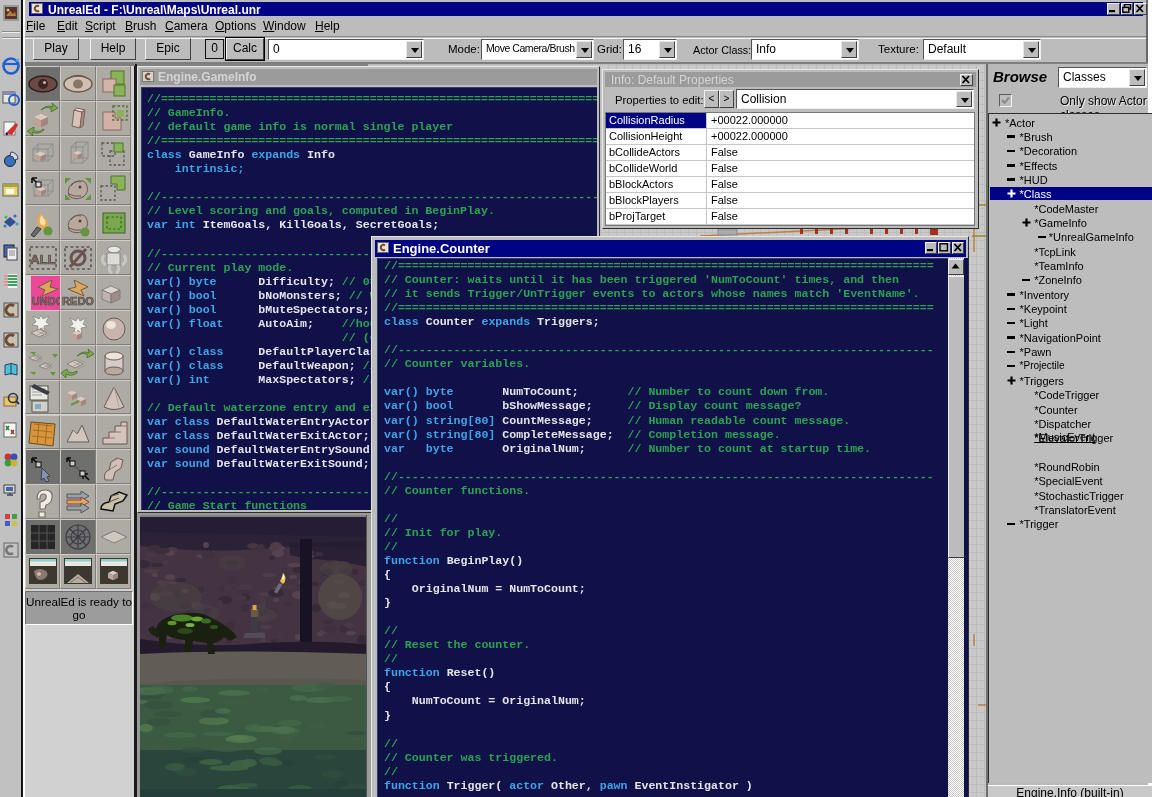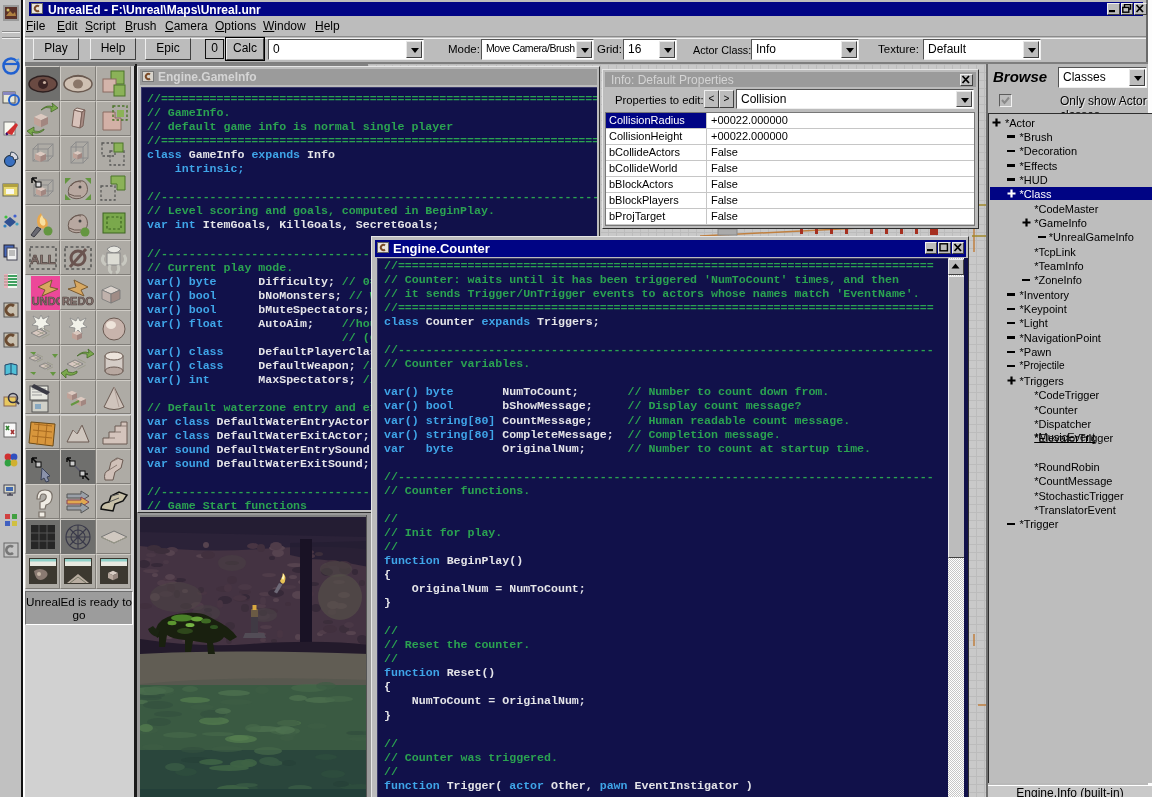--- a/index.html
+++ b/index.html
@@ -605,21 +605,21 @@
       <path d="M4.5 0.5 V8.5 M0.5 4.5 H8.5" stroke="#000" stroke-width="2.2"></path>
     </svg>
   </div>
 <div class="ab" style="left:1019.6px;top:374.8px;font-size:11px;color:#000;white-space:nowrap;">*Triggers</div>
 <div class="ab" style="left:1034.2px;top:389.1px;font-size:11px;color:#000;white-space:nowrap;">*CodeTrigger</div>
 <div class="ab" style="left:1034.2px;top:403.5px;font-size:11px;color:#000;white-space:nowrap;">*Counter</div>
 <div class="ab" style="left:1034.2px;top:417.8px;font-size:11px;color:#000;white-space:nowrap;">*Dispatcher</div>
 <div class="ab" style="left:1034.2px;top:432.2px;font-size:11px;color:#000;white-space:nowrap;">*ElevatorTrigger</div>
 <div class="ab" style="left:1034.2px;top:431px;font-size:11px;color:#000;white-space:nowrap;text-decoration:underline;">*MusicEvent</div>
 <div class="ab" style="left:1034.2px;top:460.9px;font-size:11px;color:#000;white-space:nowrap;">*RoundRobin</div>
-<div class="ab" style="left:1034.2px;top:475.2px;font-size:11px;color:#000;white-space:nowrap;">*CountMessage</div>
+<div class="ab" style="left:1034.2px;top:475.2px;font-size:11px;color:#000;white-space:nowrap;">*SpecialEvent</div>
 <div class="ab" style="left:1034.2px;top:489.6px;font-size:11px;color:#000;white-space:nowrap;">*StochasticTrigger</div>
 <div class="ab" style="left:1034.2px;top:503.9px;font-size:11px;color:#000;white-space:nowrap;">*TranslatorEvent</div>
 <div class="ab" style="left:1007.2px;top:522.8px;width:8px;height:2.6px;background:#000;"></div>
 <div class="ab" style="left:1019.6px;top:518.3px;font-size:11px;color:#000;white-space:nowrap;">*Trigger</div>
 <div class="ab" style="left:988px;top:784.5px;width:164px;height:12.5px;background:#c9c9c9;border-top:1.5px solid #fff;text-align:center;font-size:12px;color:#000;line-height:14px;">Engine.Info (built-in)</div>
 <div class="ab" style="left:24.5px;top:64px;width:112.5px;height:733px;background:#d1d1d1;"></div>
 <div class="ab" style="left:134px;top:64px;width:3px;height:733px;background:#1a1a1a;"></div>
 <div class="ab" style="left:24.5px;top:64px;width:110px;height:2px;background:#7e7e7e;"></div>
 <div class="ab" style="left:24.5px;top:66.00px;width:35.5px;height:34.85px;background:#6f6f6d;border-top:1px solid #cfccc6;border-left:1px solid #cfccc6;border-right:1px solid #807d78;border-bottom:1px solid #807d78;">
     <svg width="34" height="34" viewBox="0 0 34 34">

